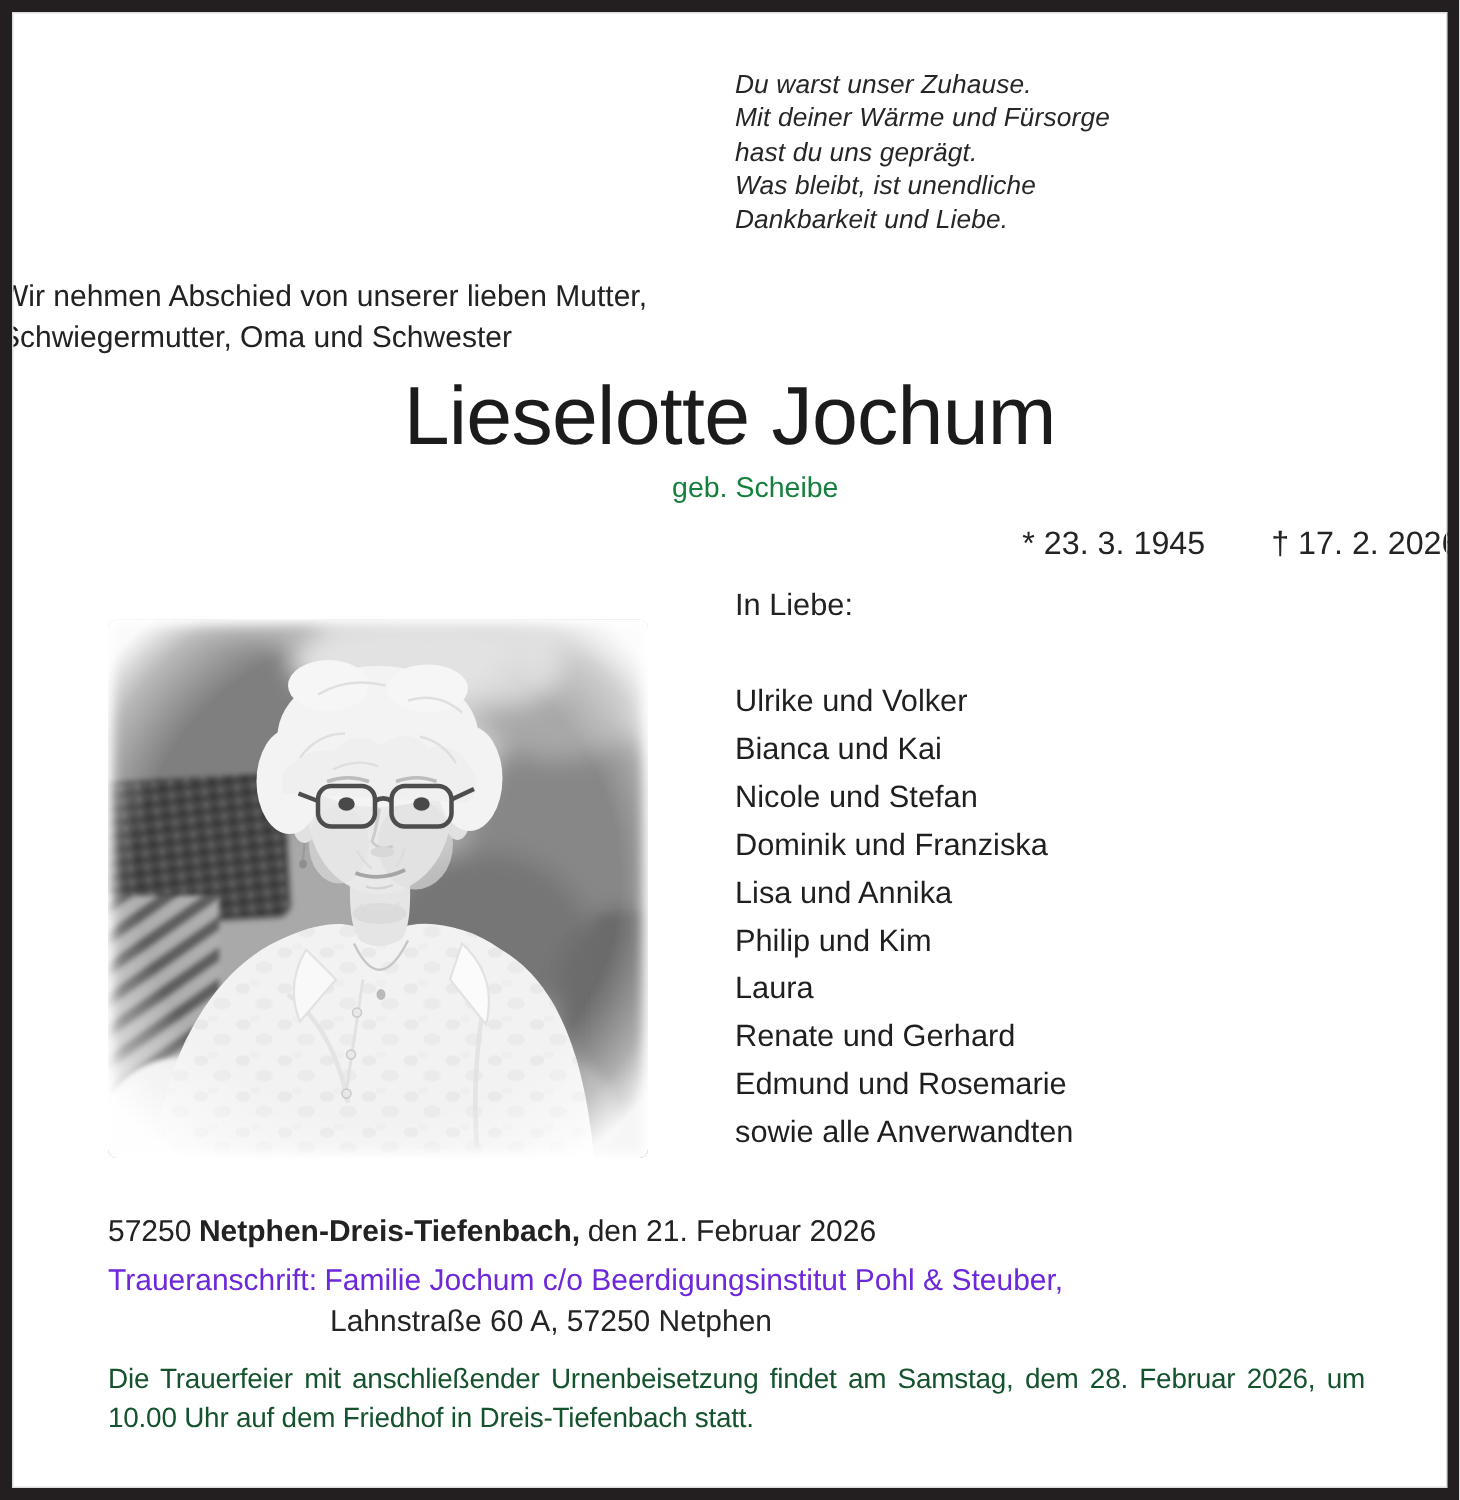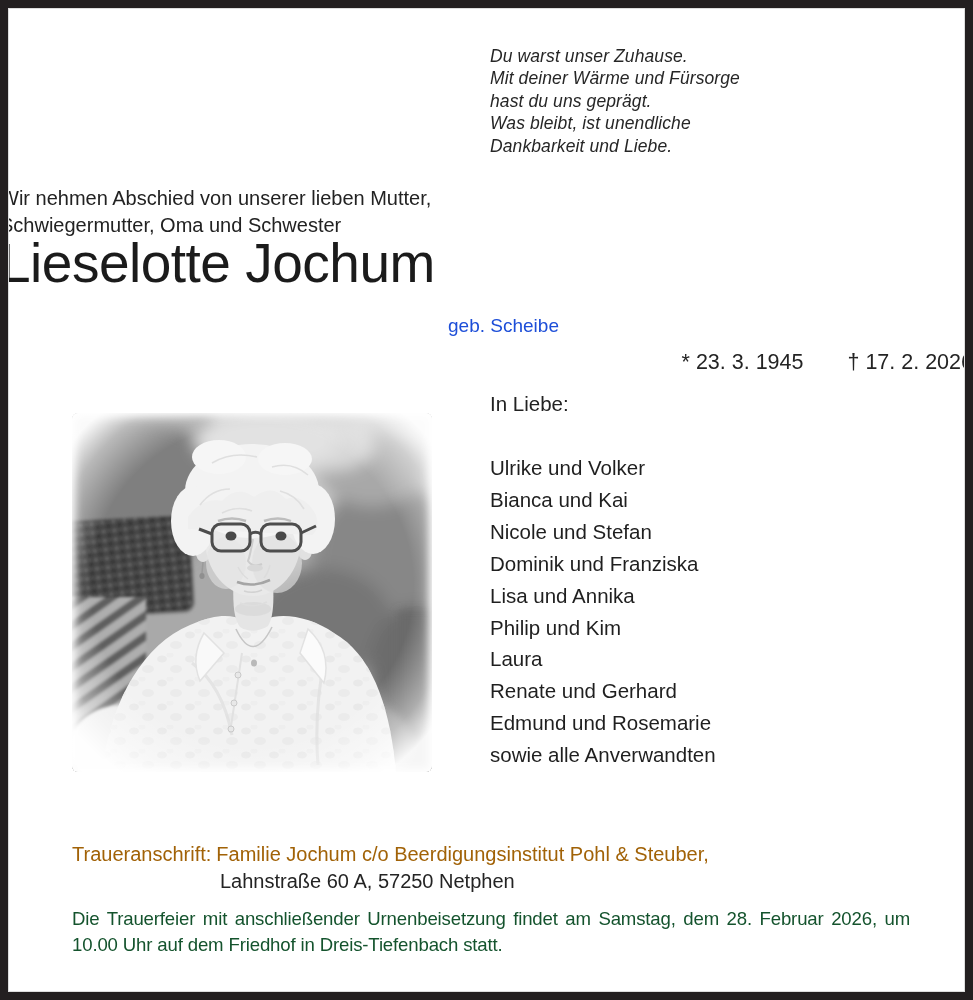--- a/index.html
+++ b/index.html
@@ -26,32 +26,32 @@
     font-size:17.5px;line-height:22.4px;
     color:#262626;
     letter-spacing:0.1px;
   }
   .intro{
     left:0;right:0;top:185px;
     font-size:20px;line-height:26.5px;
     color:#222222;
   }
   .name{
-    left:0;right:0;top:230px;
+    left:0;right:0;top:244px;
     margin:0;
-    text-align:left;
+    text-align:center;
     font-size:55px;line-height:1.2;
     font-weight:400;
     letter-spacing:-0.5px;
     color:#1b1b1b;
   }
   .maiden{
     left:0;right:0;top:315px;
     text-align:center;
-    font-size:19px;color:#1d4ed8;margin-left:34px;
+    font-size:19px;color:#15803d;margin-left:34px;
   }
   .dates{
     left:0;right:0;top:350px;
     text-align:right;
     font-size:21.5px;color:#242424;
   }
   .dates .death{margin-left:38px;}
   .photo{
     left:72px;top:413px;
     width:360px;height:359px;
@@ -68,21 +68,21 @@
     font-size:20.5px;line-height:31.9px;
     color:#1f1f1f;
   }
   .place-line{
     left:72px;top:810px;
     font-size:20px;color:#222222;
   }
   .place-line .city{font-weight:700;margin:0 5px;}
   .addr1{
     left:72px;top:843px;
-    font-size:20px;color:#a16207;
+    font-size:20px;color:#6d28d9;
   }
   .addr1 .addr-rest{margin-left:5px;}
   .addr2{
     left:220px;top:870px;
     font-size:20px;color:#242424;
   }
   .funeral{
     left:72px;top:906px;
     width:838px;
     font-size:18.6px;line-height:25.6px;
@@ -262,20 +262,23 @@
     <div>Nicole und Stefan</div>
     <div>Dominik und Franziska</div>
     <div>Lisa und Annika</div>
     <div>Philip und Kim</div>
     <div>Laura</div>
     <div>Renate und Gerhard</div>
     <div>Edmund und Rosemarie</div>
     <div>sowie alle Anverwandten</div>
   </div>
 
+  <div class="abs place-line">
+    <span class="zip">57250</span><span class="city">Netphen-Dreis-Tiefenbach,</span><span class="rest">den 21. Februar 2026</span>
+  </div>
 
   <div class="abs addr1">
     <span>Traueranschrift:</span><span class="addr-rest">Familie Jochum c/o Beerdigungsinstitut Pohl &amp; Steuber,</span>
   </div>
   <div class="abs addr2">Lahnstraße 60 A, 57250 Netphen</div>
 
   <div class="abs funeral">
     <div class="l1">Die Trauerfeier mit anschließender Urnenbeisetzung findet am Samstag, dem 28. Februar 2026, um</div>
     <div class="l2">10.00 Uhr auf dem Friedhof in Dreis-Tiefenbach statt.</div>
   </div>

